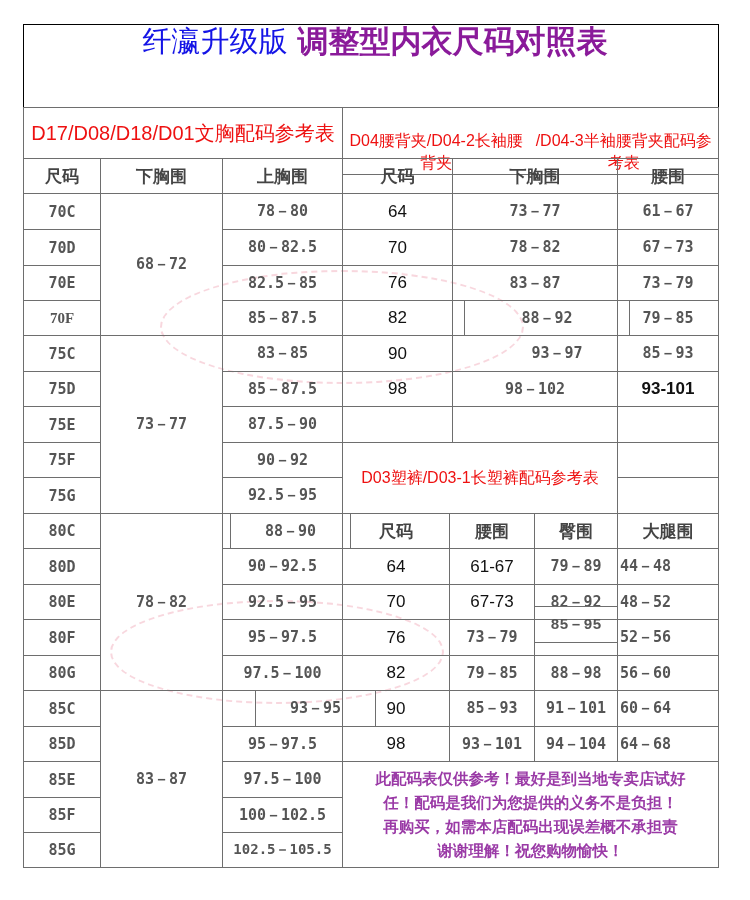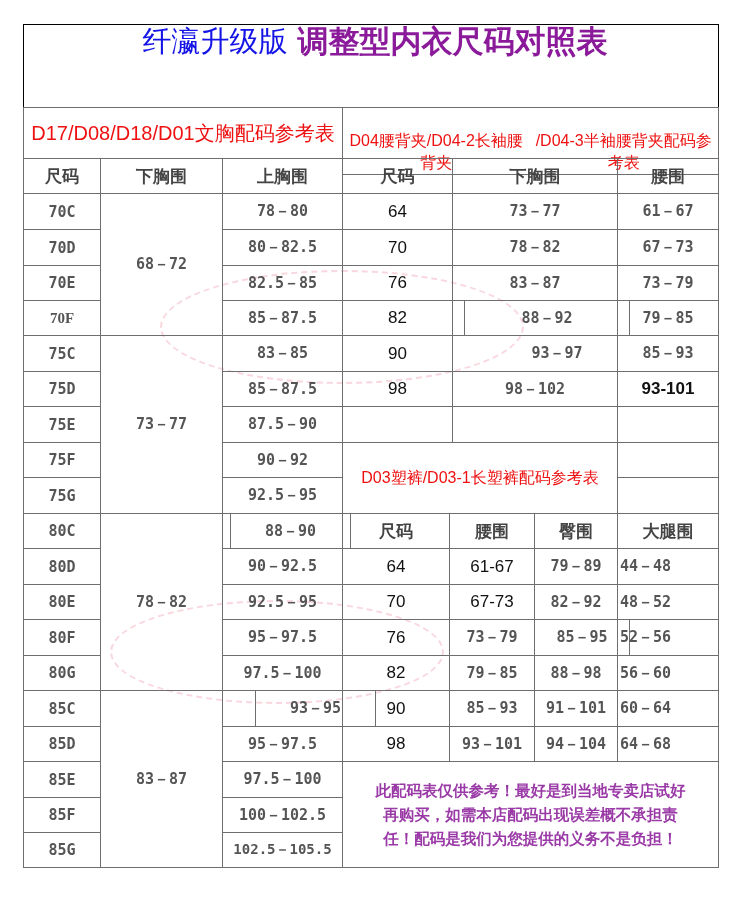--- a/index.html
+++ b/index.html
@@ -139,35 +139,36 @@
 <div class="cell mono" style="left:534px;top:548px;width:84px;height:37px;">79－89</div>
 <div class="cell mono left-align" style="left:617px;top:548px;width:102px;height:37px;">44－48</div>
 
 <div class="cell plain" style="left:342px;top:584px;width:108px;height:36px;">70</div>
 <div class="cell plain" style="left:449px;top:584px;width:86px;height:36px;">67-73</div>
 <div class="cell mono" style="left:534px;top:584px;width:84px;height:36px;">82－92</div>
 <div class="cell mono left-align" style="left:617px;top:584px;width:102px;height:36px;">48－52</div>
 
 <div class="cell plain" style="left:342px;top:619px;width:108px;height:37px;">76</div>
 <div class="cell mono" style="left:449px;top:619px;width:86px;height:37px;">73－79</div>
-<div class="cell mono" style="left:534px;top:619px;width:96px;height:37px;">85－95</div>
+<div class="cell mono" style="left:534px;top:606px;width:84px;height:37px;font-family:Liberation Mono, monospace;">85－95</div>
 <div class="cell mono left-align" style="left:617px;top:619px;width:102px;height:37px;">52－56</div>
 
 <div class="cell plain" style="left:342px;top:655px;width:108px;height:36px;">82</div>
 <div class="cell mono" style="left:449px;top:655px;width:86px;height:36px;">79－85</div>
 <div class="cell mono" style="left:534px;top:655px;width:84px;height:36px;">88－98</div>
 <div class="cell mono left-align" style="left:617px;top:655px;width:102px;height:36px;">56－60</div>
 
 <div class="cell plain" style="left:342px;top:690px;width:108px;height:37px;">90</div>
 <div class="cell mono" style="left:449px;top:690px;width:86px;height:37px;">85－93</div>
 <div class="cell mono" style="left:534px;top:690px;width:84px;height:37px;">91－101</div>
 <div class="cell mono left-align" style="left:617px;top:690px;width:102px;height:37px;">60－64</div>
 
 <div class="cell plain" style="left:342px;top:726px;width:108px;height:36px;">98</div>
 <div class="cell mono" style="left:449px;top:726px;width:86px;height:36px;">93－101</div>
 <div class="cell mono" style="left:534px;top:726px;width:84px;height:36px;">94－104</div>
 <div class="cell mono left-align" style="left:617px;top:726px;width:102px;height:36px;">64－68</div>
 
 <div class="cell note" style="left:342px;top:761px;width:377px;height:107px;flex-direction:column;">
   <span>此配码表仅供参考！最好是到当地专卖店试好</span>
+  <span>任！配码是我们为您提供的义务不是负担！</span>
   <span>再购买，如需本店配码出现误差概不承担责</span>
-  <span>任！配码是我们为您提供的义务不是负担！</span>
+  <span>谢谢理解！祝您购物愉快！</span>
 </div>
 
 </body></html>

